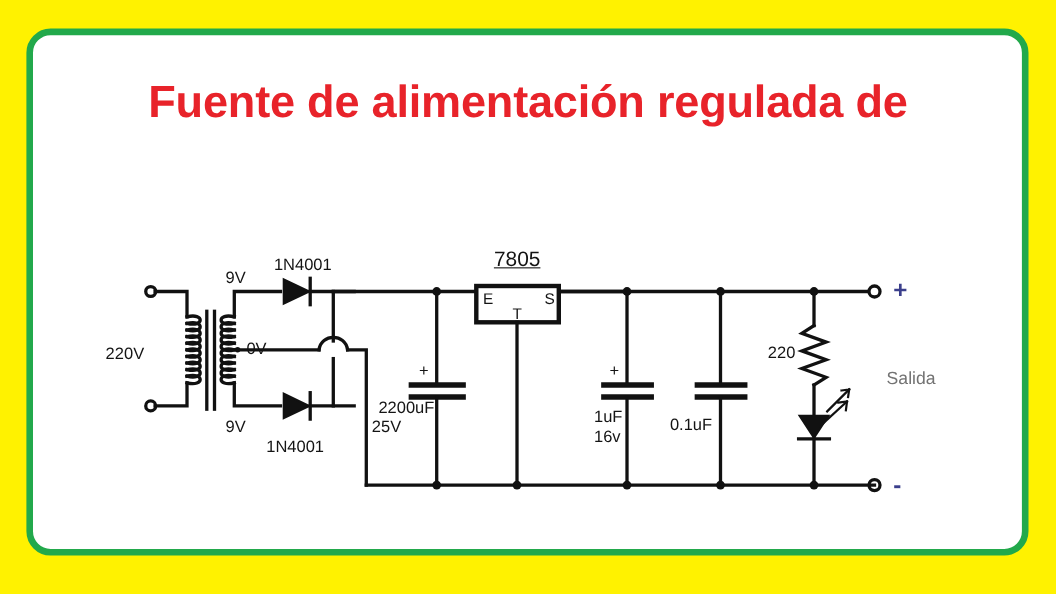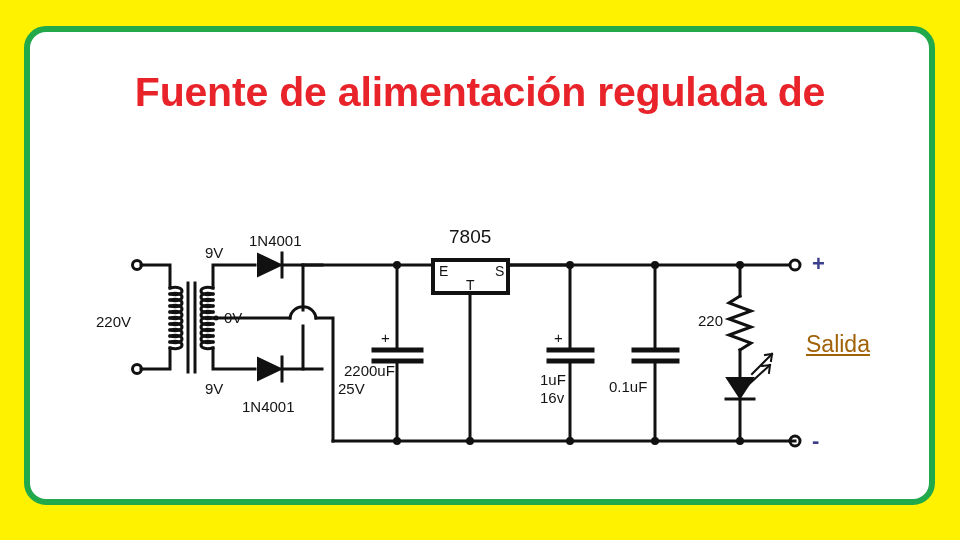--- a/index.html
+++ b/index.html
@@ -53,23 +53,22 @@
     line-height: 17px;
   }
   .lbl.small { font-size: 14px; }
   .lbl.big { font-size: 19px; }
   .lbl.out {
     color: #3b3f8c;
     font-size: 22px;
     font-weight: bold;
   }
   .lbl.salida {
-    color: #a16207;
-    font-size: 23px;
-    text-decoration: underline;
+    color: #737373;
+    font-size: 16px;
   }
 </style>
 </head>
 <body>
 
 <div id="canvas">
 
   <div id="board"></div>
 
   <div id="title">
@@ -215,21 +214,21 @@
   <div class="lbl" style="left:205px; top:380px;">9V</div>
 
   <div class="lbl" style="left:249px; top:232px;">1N4001</div>
 
   <div class="lbl" style="left:242px; top:398px;">1N4001</div>
 
   <div class="lbl" style="left:381px; top:329px;">+</div>
   <div class="lbl" style="left:344px; top:362px;">2200uF</div>
   <div class="lbl" style="left:338px; top:380px;">25V</div>
 
-  <div class="lbl big" style="left:449px; top:228px;">7805</div>
+  <div class="lbl big" style="left:449px; top:228px;text-decoration:underline;">7805</div>
   <div class="lbl small" style="left:439px; top:263px;">E</div>
   <div class="lbl small" style="left:466px; top:277px;">T</div>
   <div class="lbl small" style="left:495px; top:263px;">S</div>
 
   <div class="lbl" style="left:554px; top:329px;">+</div>
   <div class="lbl" style="left:540px; top:371px;">1uF</div>
   <div class="lbl" style="left:540px; top:389px;text-align:center;">16v</div>
 
   <div class="lbl" style="left:609px; top:378px;">0.1uF</div>
 

